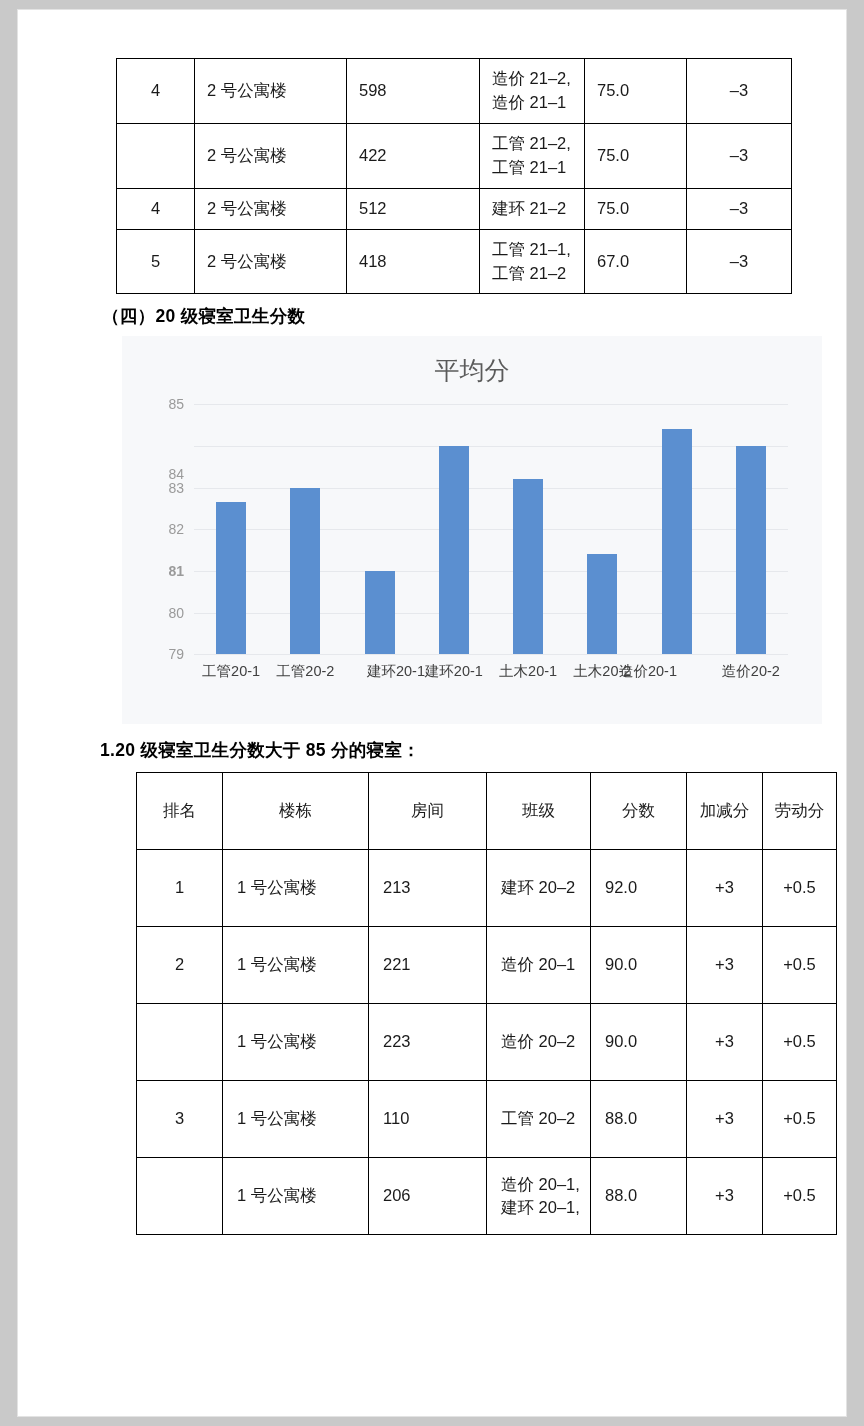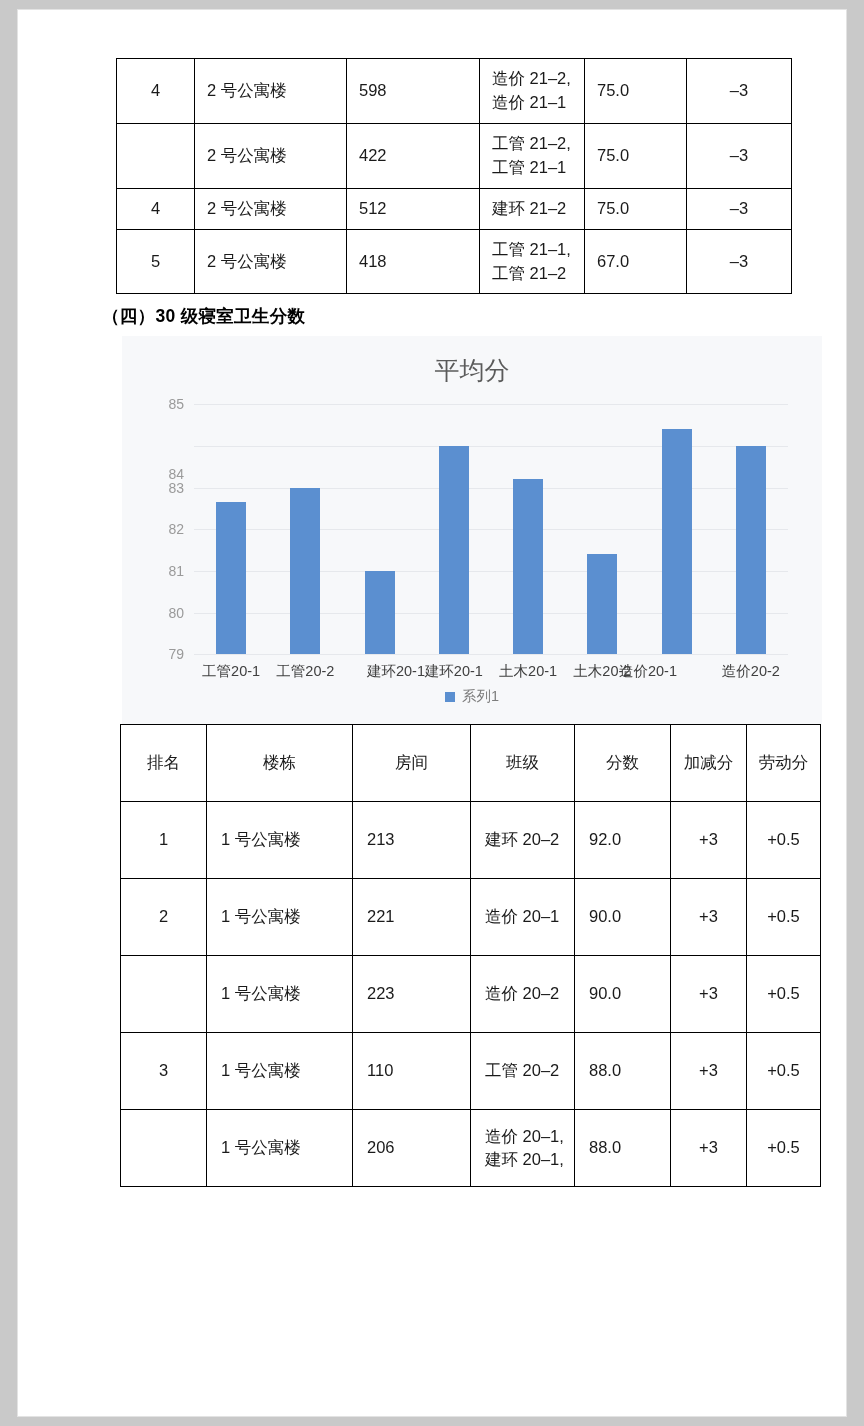--- a/index.html
+++ b/index.html
@@ -121,21 +121,21 @@
     display:inline-block;
     width:10px;height:10px;
     background:#5b8fd0;
     margin-right:7px;
     position:relative;top:1px;
   }
 
   
   .tbl-bot{
     width:700px;
-    margin-left:20px;
+    margin-left:36px;
     table-layout:fixed;
     padding-left:40px;
   }
   .tbl-bot th,.tbl-bot td{
     border:1px solid #000;
     font-size:16.5px;
     color:#1a1a1a;
     text-align:center;
     vertical-align:middle;
     padding:10px 6px;
@@ -196,31 +196,31 @@
           <td class="c num">5</td>
           <td class="l">2 号公寓楼</td>
           <td class="l num">418</td>
           <td class="l">工管 21–1,工管 21–2</td>
           <td class="l num">67.0</td>
           <td class="c num">–3</td>
         </tr>
       </tbody>
     </table>
 
-    <div class="heading">（四）30 级寝室卫生分数</div>
+    <div class="heading">（四）20 级寝室卫生分数</div>
 
     <div class="chart-box">
       <div class="chart-title">平均分</div>
       <div class="plot" id="plot">
           <div class="gridline" style="top: 250px;"></div>
           <div class="ylabel" style="top: 250px;">79</div>
           <div class="gridline" style="top: 208.333px;"></div>
           <div class="ylabel" style="top: 208.333px;">80</div>
           <div class="gridline" style="top: 166.667px;"></div>
-          <div class="ylabel" style="top: 166.667px;">81</div>
+          <div class="ylabel" style="top: 166.667px; font-weight: bold;">81</div>
           <div class="gridline" style="top: 125px;"></div>
           <div class="ylabel" style="top: 125px;">82</div>
           <div class="gridline" style="top: 83.3333px;"></div>
           <div class="ylabel" style="top: 83.3333px;">83</div>
           <div class="gridline" style="top: 41.6667px;"></div>
           <div class="ylabel" style="top: 41.6667px; margin-top: 28px;">84</div>
           <div class="gridline" style="top: 0px;"></div>
           <div class="ylabel" style="top: 0px;">85</div>
           <div class="bar" style="height: 152.083px; left: 22.125px; background: rgb(91, 143, 208);"></div>
           <div class="xlabel" style="left: 37.125px;">工管20-1</div>
@@ -232,25 +232,23 @@
           <div class="xlabel" style="left: 259.875px;">建环20-1</div>
           <div class="bar" style="height: 175px; left: 319.125px; background: rgb(91, 143, 208);"></div>
           <div class="xlabel" style="left: 334.125px;">土木20-1</div>
           <div class="bar" style="height: 100px; left: 393.375px; background: rgb(91, 143, 208);"></div>
           <div class="xlabel" style="left: 408.375px;">土木20-2</div>
           <div class="bar" style="height: 225px; left: 467.625px; background: rgb(91, 143, 208);"></div>
           <div class="xlabel" style="left: 454px;">造价20-1</div>
           <div class="bar" style="height: 208.333px; left: 541.875px; background: rgb(91, 143, 208);"></div>
           <div class="xlabel" style="left: 556.875px;">造价20-2</div>
         </div>
-      <div class="legend">
-        <span class="sw"></span><span>系列1</span>
-      </div>
     </div>
 
+    <div class="heading2">1.20 级寝室卫生分数大于 85 分的寝室：</div>
 
     <table class="tbl-bot">
       <colgroup>
         <col style="width:86px">
           <col style="width:146px">
           <col style="width:118px">
         <col style="width:104px">
           <col style="width:96px">
           <col style="width:76px">
           <col style="width:74px">

